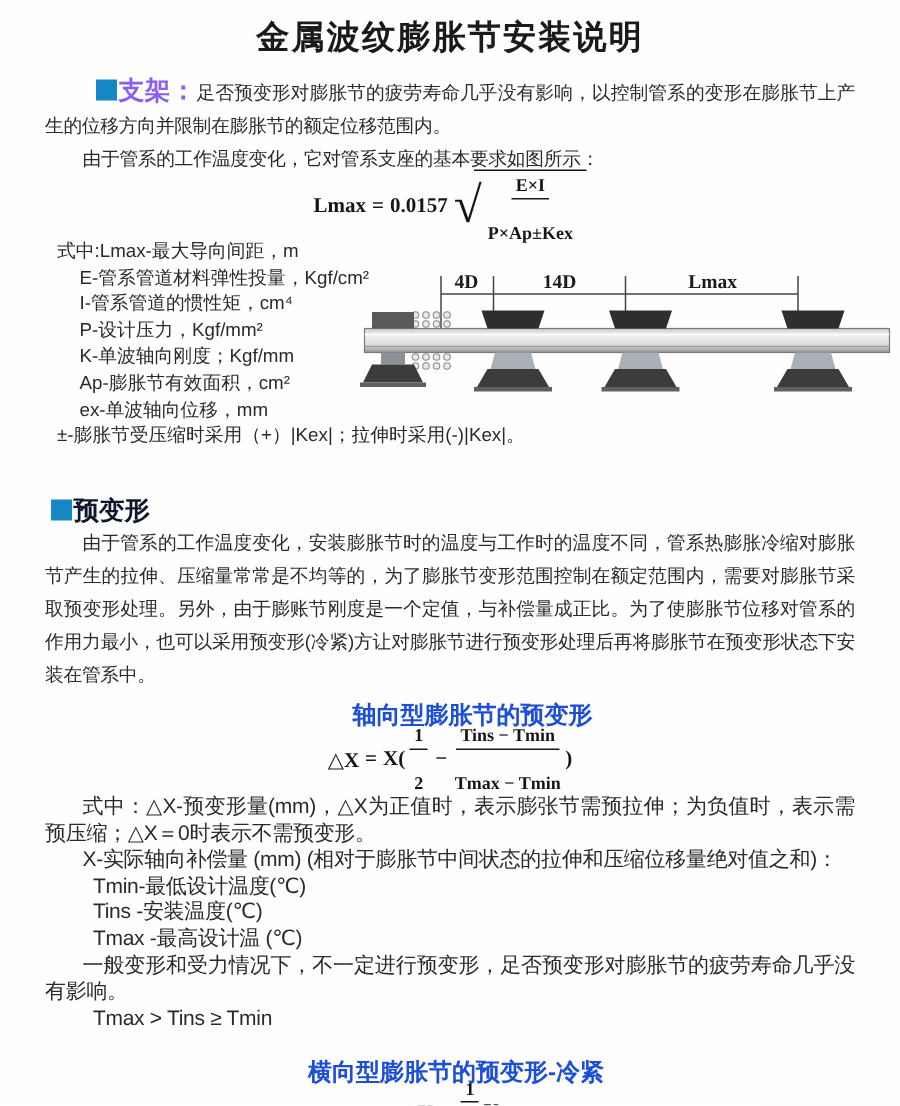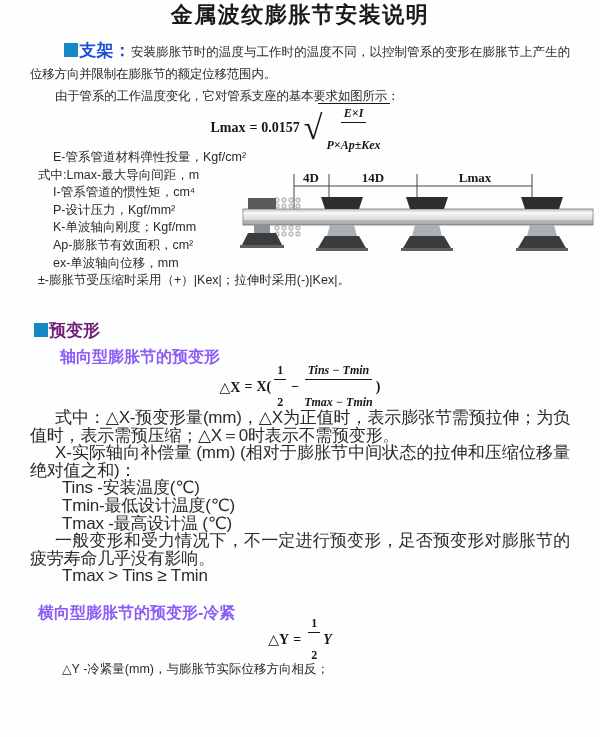--- a/index.html
+++ b/index.html
@@ -1,83 +1,83 @@
 <!DOCTYPE html>
 <html><head>
 <meta charset="utf-8">
 <style>
   html,body{margin:0;padding:0;background:#fff;}
   .page{width:600px;height:737px;overflow:hidden;background:#fefefe;position:relative;
         font-family:"Liberation Sans","DejaVu Sans",sans-serif;color:#2a2a2a;}
   .content{padding:0 30px;}
   .title{text-align:center;font-size:22px;font-weight:bold;color:#1a1a1a;
-         padding-top:0;letter-spacing:1.5px;height:30px;}
+         padding-top:10px;letter-spacing:1.5px;height:30px;}
   .para{font-size:12.5px;line-height:22px;text-align:justify;margin:0;letter-spacing:-0.2px;}
   .p-intro{margin-top:10px;text-indent:34px;}
   .p-example{text-indent:25px;}
-  .sec-head-inline{color:#1d4ed8;font-size:17px;font-weight:bold;letter-spacing:0;}
+  .sec-head-inline{color:#8b5cf6;font-size:17px;font-weight:bold;letter-spacing:0;}
   .sq{display:inline-block;width:14px;height:14px;background:#1587c5;margin-right:1px;
       vertical-align:-1px;}
-  .sec-head{color:#701a75;font-size:17px;font-weight:bold;margin:10px 0 0 4px;height:22px;}
-  .sub-head{color:#8b5cf6;font-size:16px;font-weight:bold;height:20px;}
+  .sec-head{color:#0f172a;font-size:17px;font-weight:bold;margin:10px 0 0 4px;height:22px;}
+  .sub-head{color:#1d4ed8;font-size:16px;font-weight:bold;height:20px;text-align:center;}
   .sub-head.axial{margin:6px 0 0 30px;}
   .sub-head.lateral{margin:18px 0 0 8px;}
   
   .formula{font-family:"Liberation Serif","DejaVu Serif",serif;font-weight:bold;color:#161616;
            display:flex;justify-content:center;align-items:center;font-size:14px;}
   .f1{margin:2px 0;height:38px;}
   .f2{margin:2px 0;height:36px;}
   .f3{height:30px;margin-top:2px;}
   .frac{display:inline-flex;flex-direction:column;align-items:center;font-size:12px;
         line-height:1.15;margin:0 3px;vertical-align:middle;}
   .frac .num{border-bottom:1.4px solid #161616;padding:0 3px 1px;}
   .frac .den{padding-top:16px;}
-  .it{font-style:italic;}
+  .it{}
   .radical-glyph{font-size:34px;font-weight:400;line-height:1;margin:0 -5px 0 4px;}
   .radicand{border-top:1.6px solid #161616;padding:3px 6px 0 6px;}
   
   .defs{position:relative;margin-top:2px;height:160px;}
   .def-line{font-size:12.5px;line-height:17.6px;white-space:nowrap;margin-left:23px;}
   .def-line.first, .def-line.pm{margin-left:8px;}
   .def-line.last{margin-left:25px;}
   .diagram{position:absolute;left:205px;top:18px;}
   
   .notes{margin-top:4px;}
-  .note-line{font-size:17px;line-height:17.6px;text-align:justify;letter-spacing:-0.2px;}
+  .note-line{font-size:14px;line-height:17.6px;text-align:justify;letter-spacing:-0.2px;}
   .note-line.ind{text-indent:25px;}
   .note-line.var{margin-left:32px;}
   .lat-note{margin:6px 0 0 0;font-size:12.5px;text-indent:32px;}
   .dim-label{font-family:"Liberation Serif","DejaVu Serif",serif;font-weight:bold;font-size:13px;}
 </style>
 </head>
 <body>
 
 <div class="page">
   <div class="title">金属波纹膨胀节安装说明</div>
   <div class="content">
 
-    <p class="para p-intro"><span class="sec-head-inline"><span class="sq"></span><span>支架：</span></span><span>安装膨胀节时的温度与工作时的温度不同，以控制管系的变形在膨胀节上产生的位移方向并限制在膨胀节的额定位移范围内。</span></p>
+    <p class="para p-intro"><span class="sec-head-inline"><span class="sq"></span><span>支架：</span></span><span>足否预变形对膨胀节的疲劳寿命几乎没有影响，以控制管系的变形在膨胀节上产生的位移方向并限制在膨胀节的额定位移范围内。</span></p>
     <p class="para p-example">由于管系的工作温度变化，它对管系支座的基本要求如图所示：</p>
 
     <div class="formula f1">
       <span>Lmax</span>
       <span style="margin:0 4px;">=</span>
       <span>0.0157</span>
       <span class="radical-glyph">√</span>
       <span class="radicand">
         <span class="frac">
           <span class="num it">E×I</span>
           <span class="den it">P×Ap±Kex</span>
         </span>
       </span>
     </div>
 
     <div class="defs">
+      <div class="def-line first">式中:Lmax-最大导向间距，m</div>
       <div class="def-line">E-管系管道材料弹性投量，Kgf/cm²</div>
-      <div class="def-line first">式中:Lmax-最大导向间距，m</div>
       <div class="def-line">I-管系管道的惯性矩，cm⁴</div>
       <div class="def-line">P-设计压力，Kgf/mm²</div>
       <div class="def-line">K-单波轴向刚度；Kgf/mm</div>
       <div class="def-line">Ap-膨胀节有效面积，cm²</div>
       <div class="def-line">ex-单波轴向位移，mm</div>
       <div class="def-line pm">±-膨胀节受压缩时采用（+）|Kex|；拉伸时采用(-)|Kex|。</div>
 
       <svg class="diagram" width="365" height="100" viewBox="0 0 365 100">
         <defs>
           <linearGradient id="pg" x1="0" y1="0" x2="0" y2="1">
@@ -144,20 +144,21 @@
         <g>
           <path d="M286,30 L328,30 L324,42 L290,42 Z" fill="#2e2e2e"></path>
           <path d="M295,58 L319,58 L322,69 L292,69 Z" fill="#aab1b6"></path>
           <path d="M290,69 L324,69 L331,81 L283,81 Z" fill="#3c3c3c"></path>
           <rect x="281" y="81" width="52" height="3" fill="#5f5f5f"></rect>
         </g>
       </svg>
     </div>
 
     <div class="sec-head"><span class="sq"></span><span>预变形</span></div>
+    <p class="para" style="line-height:22px;text-indent:25px;">由于管系的工作温度变化，安装膨胀节时的温度与工作时的温度不同，管系热膨胀冷缩对膨胀节产生的拉伸、压缩量常常是不均等的，为了膨胀节变形范围控制在额定范围内，需要对膨胀节采取预变形处理。另外，由于膨账节刚度是一个定值，与补偿量成正比。为了使膨胀节位移对管系的作用力最小，也可以采用预变形(冷紧)方让对膨胀节进行预变形处理后再将膨胀节在预变形状态下安装在管系中。</p>
 
     <div class="sub-head axial">轴向型膨胀节的预变形</div>
 
     <div class="formula f2">
       <span>△X</span>
       <span style="margin:0 4px;">=</span>
       <span>X(</span>
       <span class="frac">
         <span class="num">1</span>
         <span class="den">2</span>
@@ -166,22 +167,22 @@
       <span class="frac">
         <span class="num it">Tins − Tmin</span>
         <span class="den it">Tmax − Tmin</span>
       </span>
       <span>)</span>
     </div>
 
     <div class="notes">
       <div class="note-line ind">式中：△X-预变形量(mm)，△X为正值时，表示膨张节需预拉伸；为负值时，表示需预压缩；△X＝0时表示不需预变形。</div>
       <div class="note-line ind">X-实际轴向补偿量 (mm) (相对于膨胀节中间状态的拉伸和压缩位移量绝对值之和)：</div>
+      <div class="note-line var">Tmin-最低设计温度(℃)</div>
       <div class="note-line var">Tins -安装温度(℃)</div>
-      <div class="note-line var">Tmin-最低设计温度(℃)</div>
       <div class="note-line var">Tmax -最高设计温  (℃)</div>
       <div class="note-line ind">一般变形和受力情况下，不一定进行预变形，足否预变形对膨胀节的疲劳寿命几乎没有影响。</div>
       <div class="note-line var">Tmax &gt; Tins ≥ Tmin</div>
     </div>
 
     <div class="sub-head lateral">横向型膨胀节的预变形-冷紧</div>
 
     <div class="formula f3">
       <span>△Y</span>
       <span style="margin:0 4px;">=</span>

